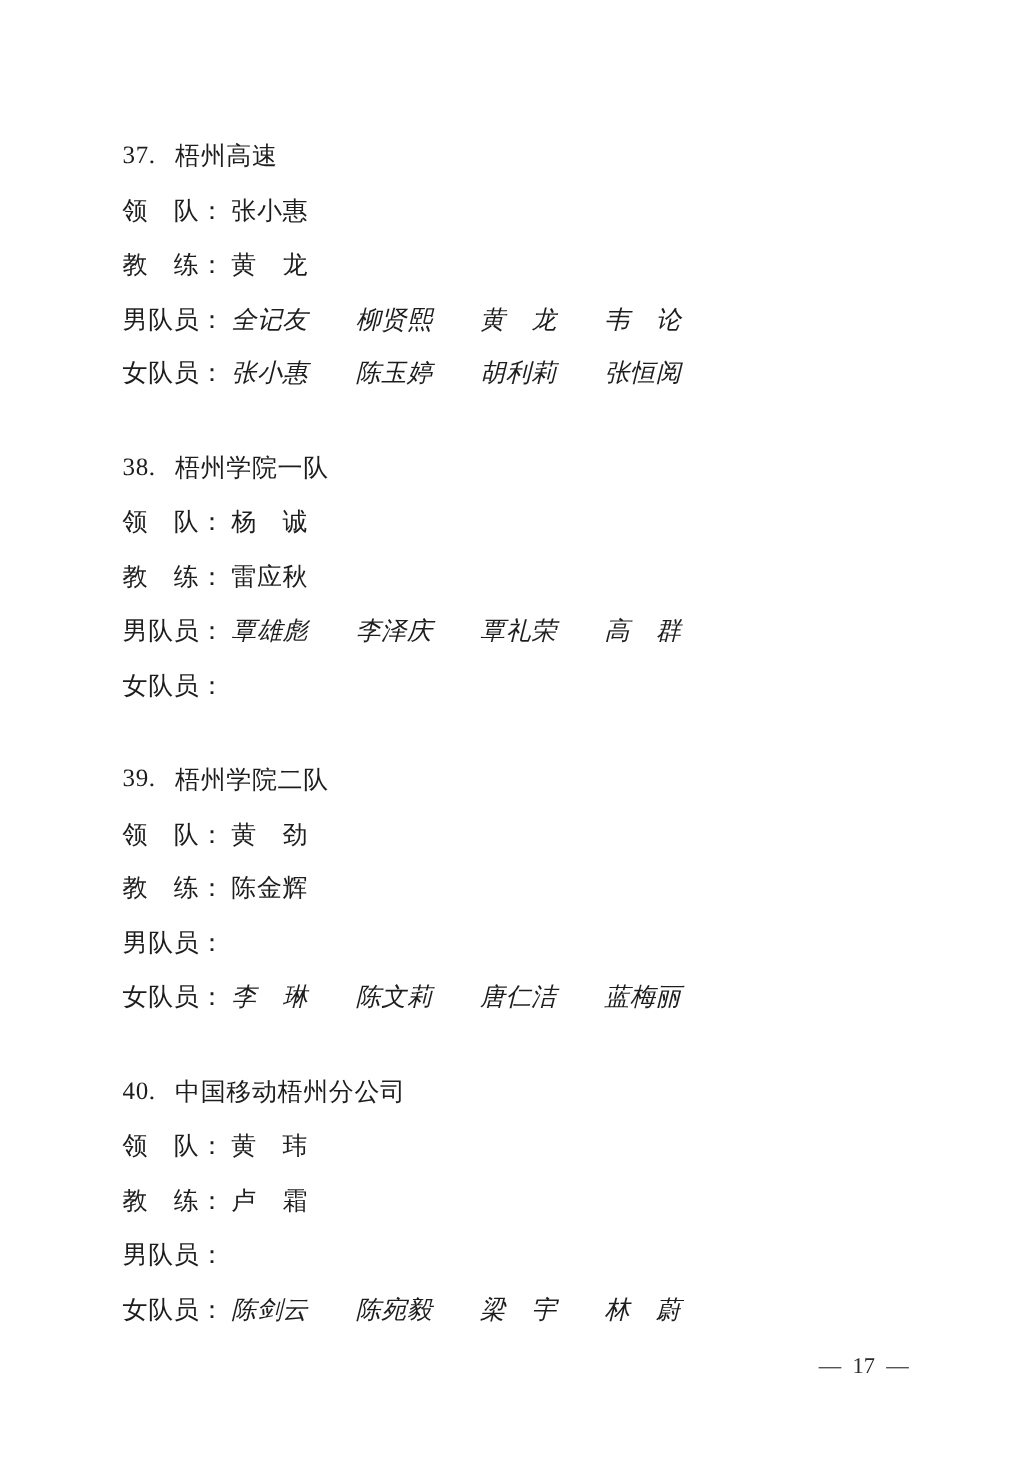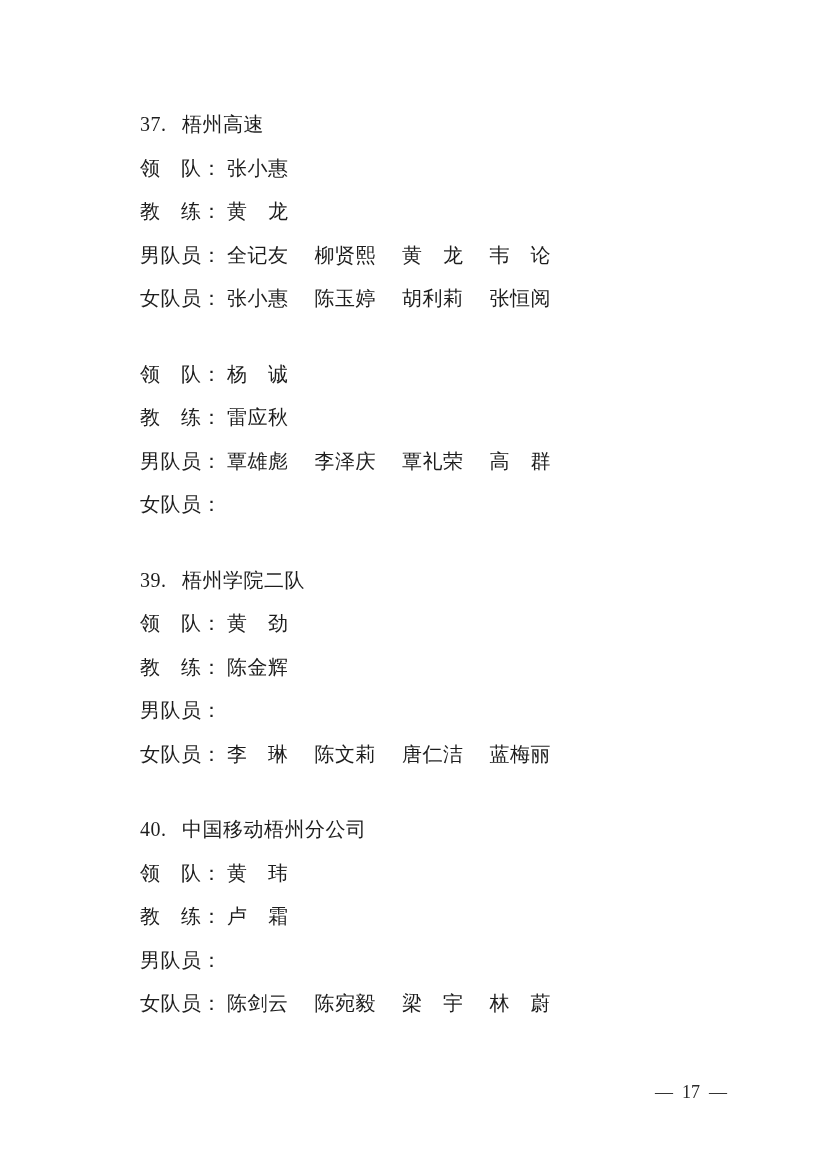--- a/index.html
+++ b/index.html
@@ -13,41 +13,41 @@
   .page {
     position: relative;
     width: 826px; height: 1169px;
     background: #ffffff;
   }
   .content {
     position: absolute;
     left: 98px; top: 103px;
     width: 640px;
   }
-  .team { margin-bottom: 32px; margin-left: 42px; }
+  .team { margin-bottom: 32px; }
   .line {
     display: flex;
     align-items: center;
     height: 43.5px;
     font-size: 20px;
     letter-spacing: 0.5px;
     white-space: nowrap;
   }
   .team-heading .num {
     display: inline-block;
     width: 42px;
     flex: 0 0 42px;
   }
   .label {
     display: inline-block;
     width: 87px;
     flex: 0 0 87px;
     font-family: Liberation Serif, serif;
   }
-  .members { display: flex; gap: 26px; }
+  .members { display: flex; gap: 38px; font-style: italic; }
   .member { display: inline-block; }
   .footer {
     position: absolute;
     top: 1082px;
     right: 99px;
     display: flex;
     align-items: center;
     gap: 9px;
     font-size: 18px;
     color: #2a2a2a;
@@ -86,20 +86,24 @@
         <span class="members">
           <span class="member">张小惠</span>
           <span class="member">陈玉婷</span>
           <span class="member">胡利莉</span>
           <span class="member">张恒阅</span>
         </span>
       </div>
     </section>
 
     <section class="team">
+      <div class="line team-heading">
+        <span class="num">38.</span>
+        <span class="tname">梧州学院一队</span>
+      </div>
       <div class="line">
         <span class="label">领　队：</span>
         <span class="value">杨　诚</span>
       </div>
       <div class="line">
         <span class="label">教　练：</span>
         <span class="value">雷应秋</span>
       </div>
       <div class="line">
         <span class="label">男队员：</span>

